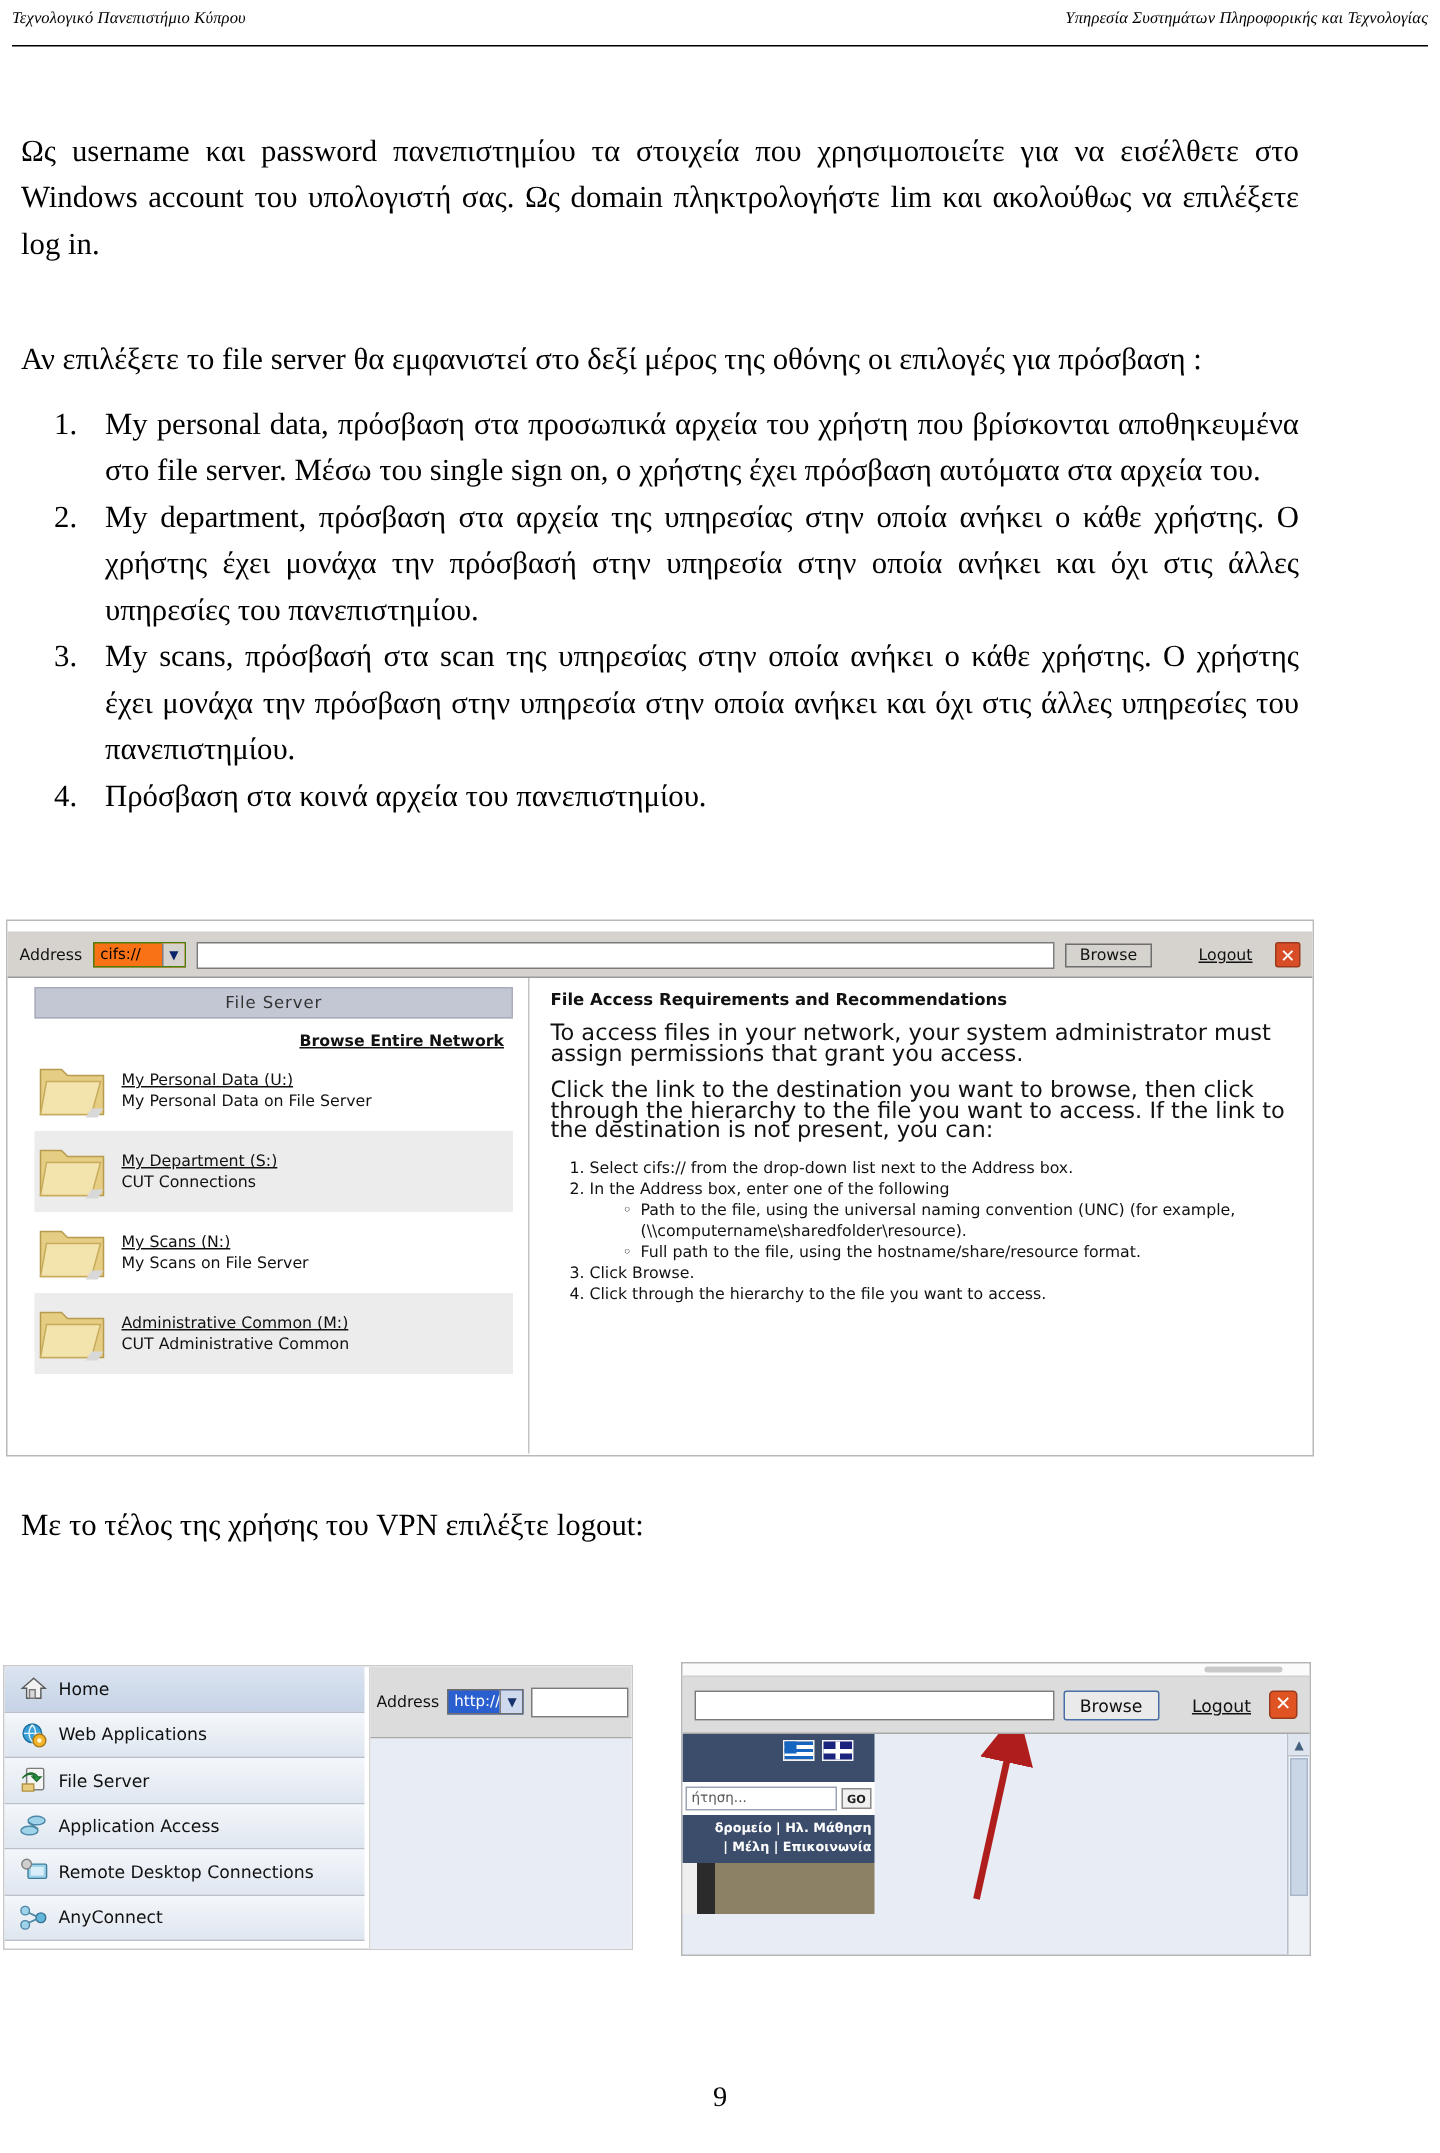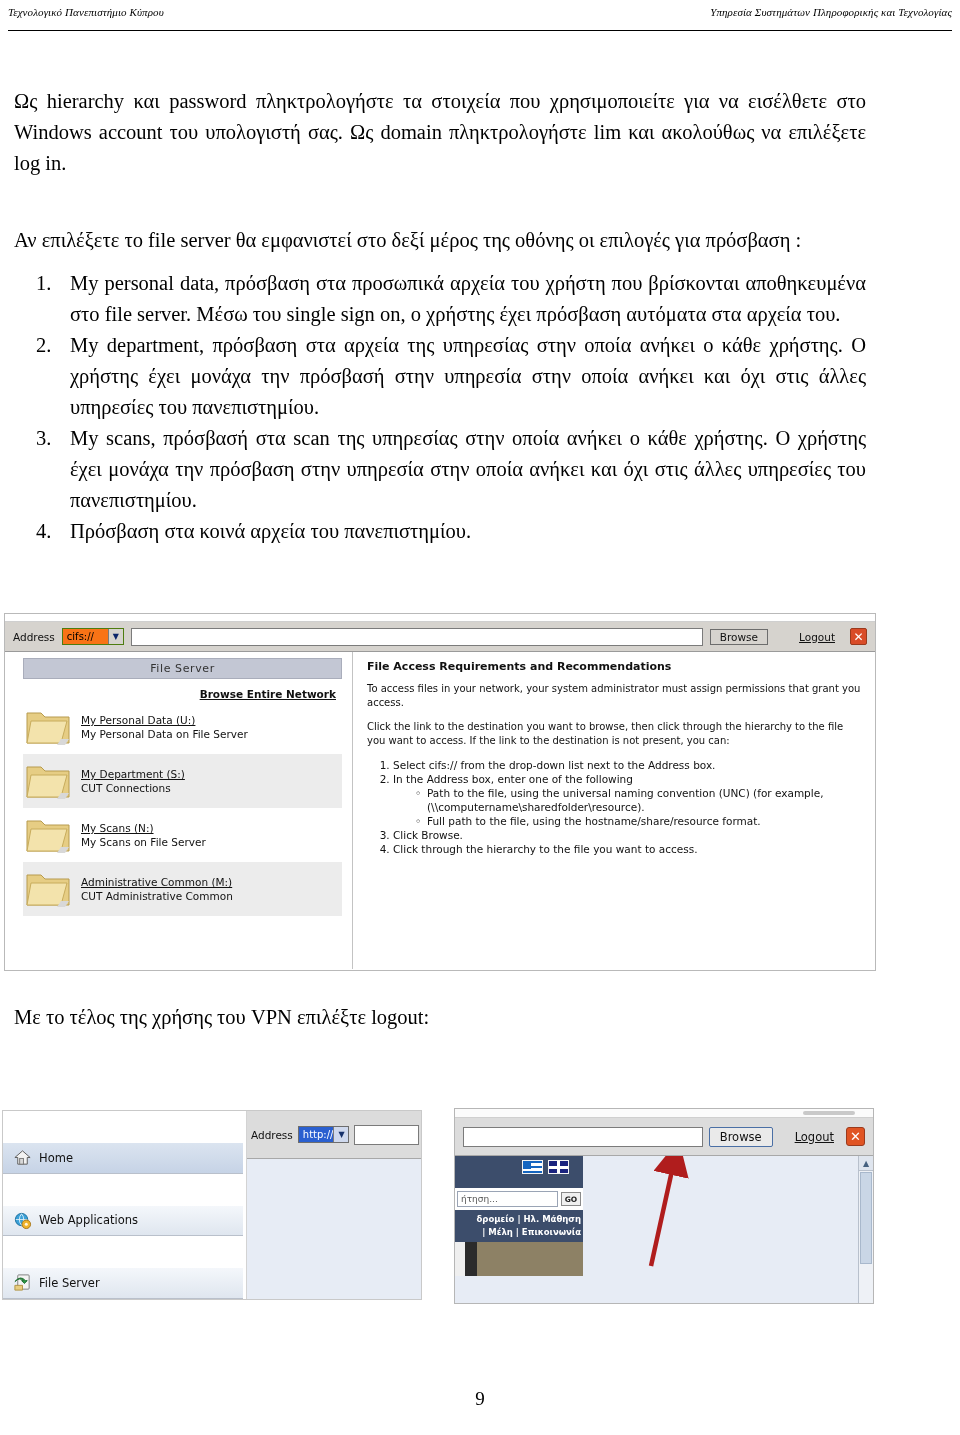--- a/index.html
+++ b/index.html
@@ -204,21 +204,21 @@
     flex: 1;
     padding: 8px 12px 0 14px;
   }
   .req-title {
     font-size: 11px;
     font-weight: bold;
     color: #111;
     margin-bottom: 9px;
   }
   .req-p {
-    font-size: 10px;
+    font-size: 15px;
     line-height: 13.5px;
     color: #111;
     margin: 0 0 11px 0;
   }
   ol.req-list {
     margin: 0; padding-left: 26px;
     font-size: 10.5px;
     line-height: 14px;
     color: #111;
   }
@@ -263,21 +263,20 @@
   .nav-item {
     height: 30.5px;
     display: flex;
     align-items: center;
     gap: 7px;
     padding-left: 10px;
     font-size: 11.5px;
     color: #111;
     border-bottom: 1px solid #b9c0cb;
     background: linear-gradient(to bottom,#f4f7fb 0%,#dfe6ef 100%);
-    margin-top: 32px;
   }
   .nav-item.active {
     background: linear-gradient(to bottom,#dbe4f0 0%,#c6d3e6 100%);
   }
   .nav-ico { width: 19px; height: 19px; flex: 0 0 19px; }
   .frag-a .addr-panel {
     position: absolute;
     left: 243px; top: 0;
     width: 177px; height: 190px;
     background: #fff;
@@ -450,21 +449,21 @@
 </head>
 <body>
 
 <div class="page-header">
   <span>Τεχνολογικό Πανεπιστήμιο Κύπρου</span>
   <span>Υπηρεσία Συστημάτων Πληροφορικής και Τεχνολογίας</span>
 </div>
 <div class="header-rule"></div>
 
 <div class="content">
-  <p class="para first">Ως hierarchy και password πληκτρολογήστε τα στοιχεία που χρησιμοποιείτε για να εισέλθετε στο Windows account του υπολογιστή σας. Ως domain πληκτρολογήστε lim και ακολούθως να επιλέξετε log in.</p>
+  <p class="para first">Ως username και password πανεπιστημίου τα στοιχεία που χρησιμοποιείτε για να εισέλθετε στο Windows account του υπολογιστή σας. Ως domain πληκτρολογήστε lim και ακολούθως να επιλέξετε log in.</p>
   <div class="gap-lg"></div>
   <p class="para">Αν επιλέξετε το file server θα εμφανιστεί στο δεξί μέρος της οθόνης οι επιλογές  για πρόσβαση :</p>
   <div class="gap-sm"></div>
   <ol class="main-list">
     <li>
       <span class="num">1.</span>
       <span>My personal data, πρόσβαση στα προσωπικά αρχεία του χρήστη που βρίσκονται αποθηκευμένα στο file server. Μέσω του single sign on, ο χρήστης έχει πρόσβαση αυτόματα στα αρχεία του.</span>
     </li>
     <li>
       <span class="num">2.</span>

